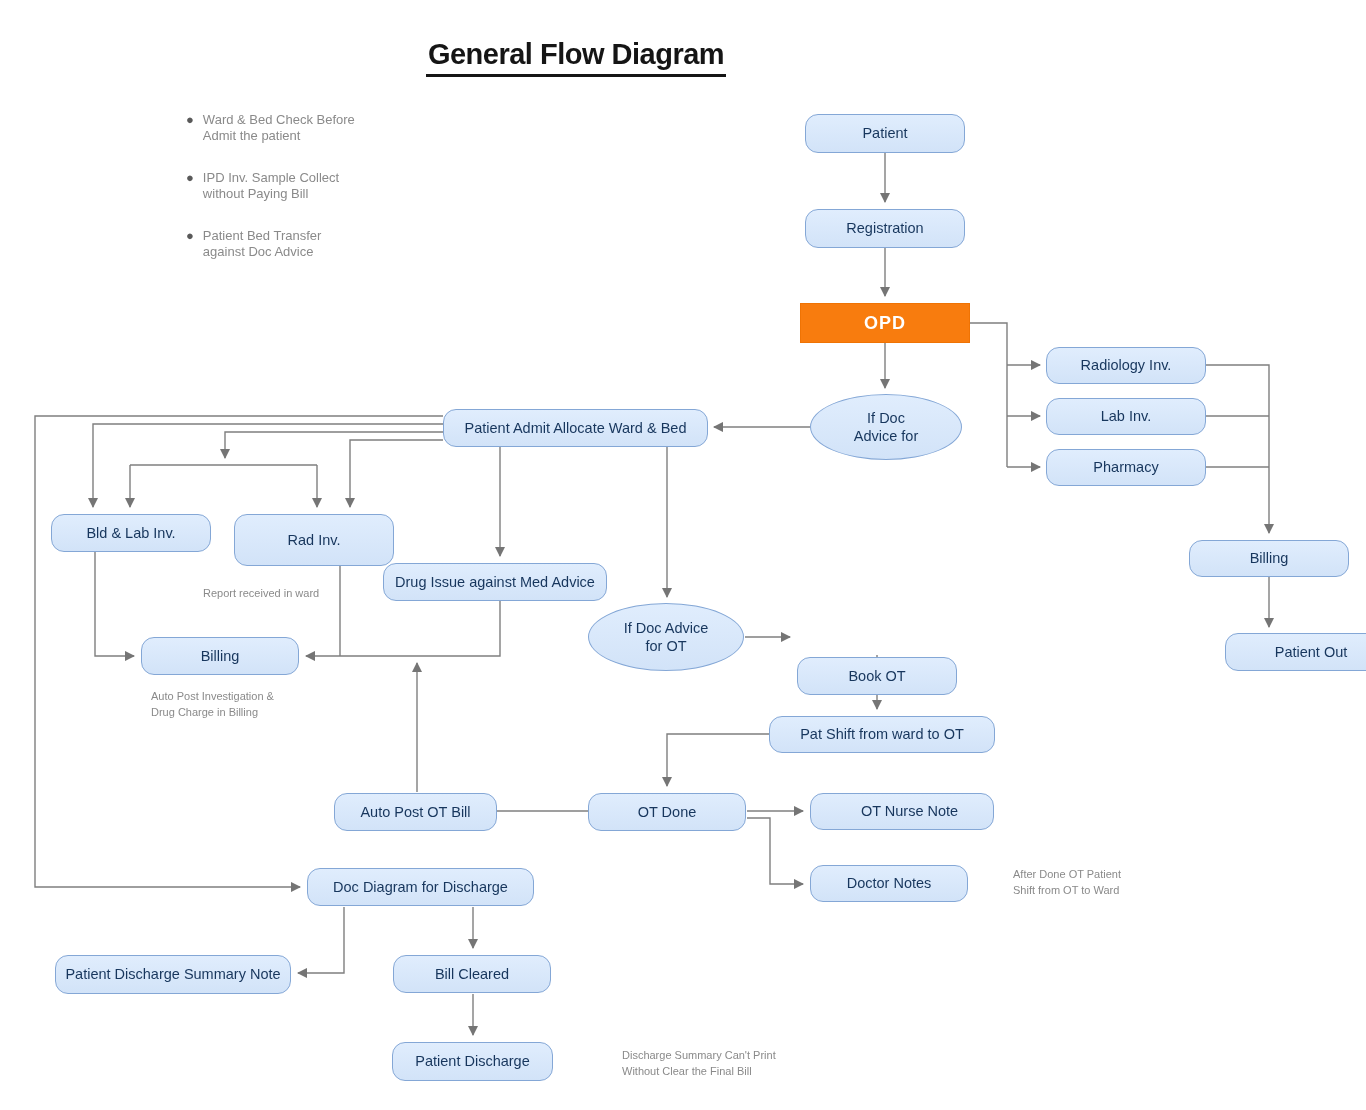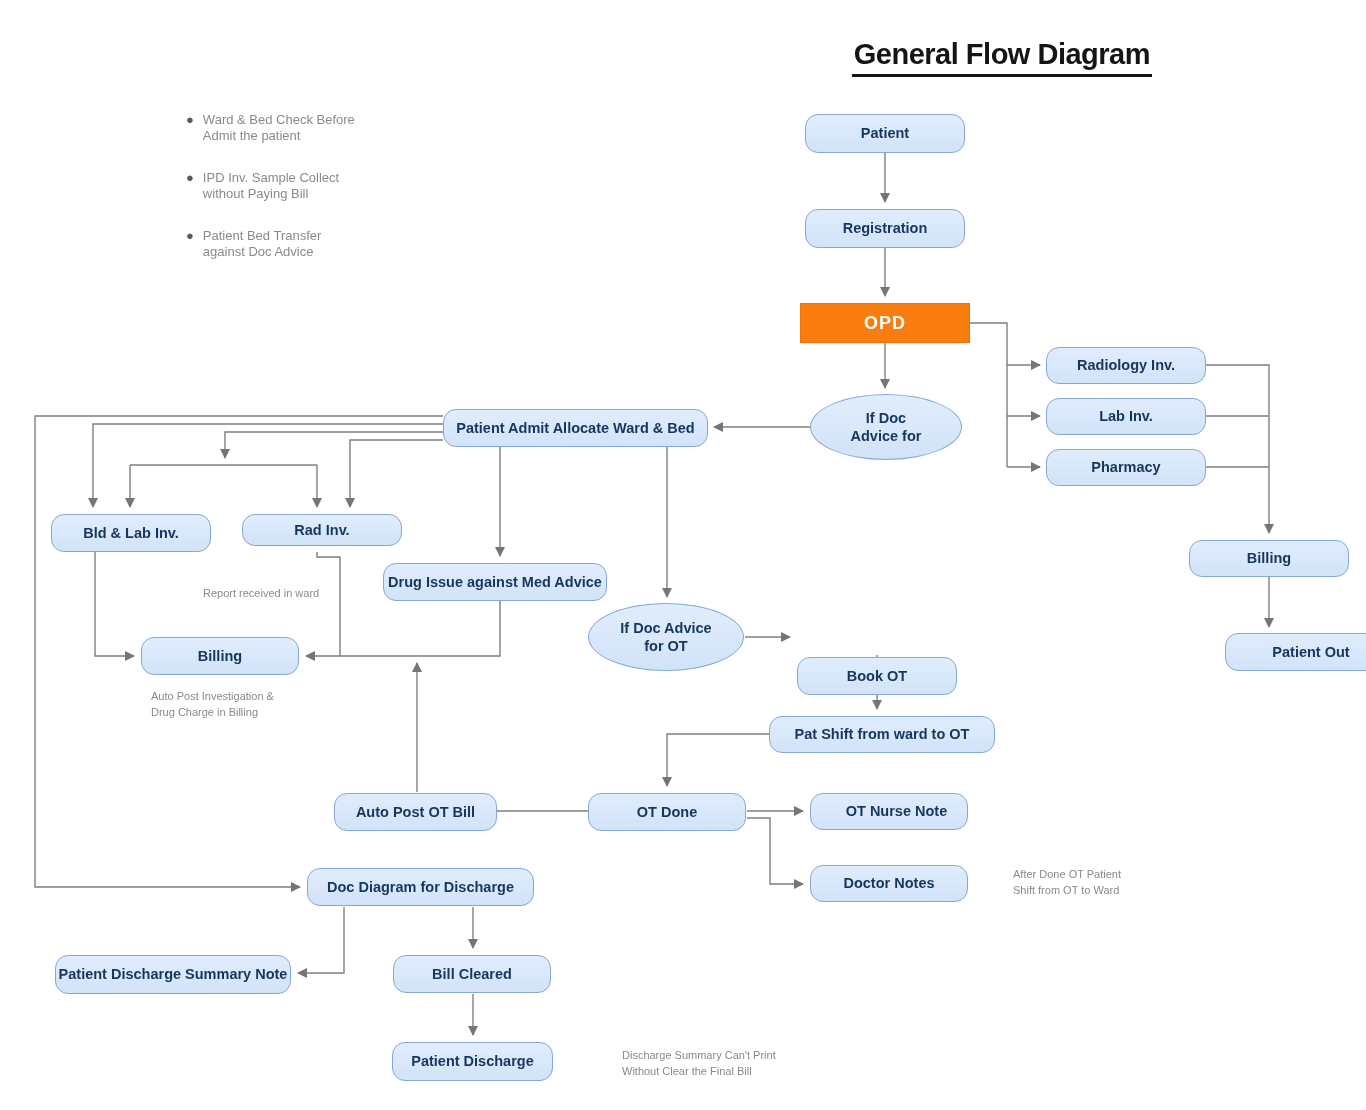--- a/index.html
+++ b/index.html
@@ -1,30 +1,30 @@
 <!DOCTYPE html>
 <html><head>
 <meta charset="utf-8">
 <style>
   html,body{margin:0;padding:0;background:#ffffff;}
   #canvas{
     position:relative;width:1366px;height:1110px;background:#ffffff;
     font-family:"Liberation Sans",sans-serif;overflow:hidden;
   }
   #edges{position:absolute;left:0;top:0;width:1366px;height:1110px;z-index:1;}
-  .title-wrap{position:absolute;left:0;top:38px;width:1152px;text-align:right;z-index:2;}
+  .title-wrap{position:absolute;left:0;top:38px;width:1152px;text-align:center;z-index:2;}
   .title{
     display:inline-block;font-size:29px;font-weight:bold;color:#151515;
     letter-spacing:-0.5px;border-bottom:3px solid #151515;padding:0 2px 3px 2px;
   }
   .node{
     position:absolute;z-index:3;display:flex;align-items:center;justify-content:center;
     background:linear-gradient(180deg,#e0edfd 0%,#d2e3f8 100%);
     border:1px solid #84a7d6;border-radius:13px;
-    color:#17365d;font-size:14.5px;font-weight:700;text-align:center;
+    color:#17365d;font-size:14.5px;font-weight:400;text-align:center;
     box-sizing:border-box;white-space:pre-line;line-height:1.25;
   }
   .node.ellipse{border-radius:50%;}
   .node.opd{
     background:#f87c0e;border:1px solid #ef7304;border-radius:0;
     color:#ffffff;font-size:18px;font-weight:bold;letter-spacing:1px;
   }
   .bullets{position:absolute;left:186px;top:112px;z-index:2;width:200px;}
   .bullet{display:flex;margin-bottom:26px;color:#8a8a8a;font-size:13px;line-height:16px;}
   .bullet .dot{color:#595959;margin-right:9px;font-size:13px;line-height:16px;}
@@ -108,30 +108,30 @@
   <div class="node ellipse" style="left:810px;top:394px;width:152px;height:66px;">If Doc
 Advice for</div>
   <div class="node opd" style="left:800px;top:303px;width:170px;height:40px;">OPD</div>
   <div class="node" style="left:1046px;top:347px;width:160px;height:37px;">Radiology Inv.</div>
   <div class="node" style="left:1046px;top:398px;width:160px;height:37px;">Lab Inv.</div>
   <div class="node" style="left:1046px;top:449px;width:160px;height:37px;">Pharmacy</div>
   <div class="node" style="left:1189px;top:540px;width:160px;height:37px;">Billing</div>
   <div class="node" style="left:1225px;top:633px;width:172px;height:38px;">Patient Out</div>
   <div class="node" style="left:443px;top:409px;width:265px;height:38px;">Patient Admit Allocate Ward &amp; Bed</div>
   <div class="node" style="left:51px;top:514px;width:160px;height:38px;">Bld &amp; Lab Inv.</div>
-  <div class="node" style="left:242px;top:514px;width:160px;height:32px;">Rad Inv.</div>
+  <div class="node" style="left:234px;top:514px;width:160px;height:52px;">Rad Inv.</div>
   <div class="node" style="left:383px;top:563px;width:224px;height:38px;">Drug Issue against Med Advice</div>
   <div class="node" style="left:141px;top:637px;width:158px;height:38px;">Billing</div>
   <div class="node ellipse" style="left:588px;top:603px;width:156px;height:68px;">If Doc Advice
 for OT</div>
   <div class="node" style="left:797px;top:617px;width:160px;height:38px;margin-top:40px;">Book OT</div>
   <div class="node" style="left:769px;top:716px;width:226px;height:37px;">Pat Shift from ward to OT</div>
   <div class="node" style="left:334px;top:793px;width:163px;height:38px;">Auto Post OT Bill</div>
   <div class="node" style="left:588px;top:793px;width:158px;height:38px;">OT Done</div>
-  <div class="node" style="left:810px;top:793px;width:158px;height:37px;padding-left:15px;">OT Nurse Note</div>
+  <div class="node" style="left:810px;top:793px;width:184px;height:37px;padding-left:15px;">OT Nurse Note</div>
   <div class="node" style="left:810px;top:865px;width:158px;height:37px;">Doctor Notes</div>
   <div class="node" style="left:307px;top:868px;width:227px;height:38px;">Doc Diagram for Discharge</div>
   <div class="node" style="left:55px;top:955px;width:236px;height:39px;">Patient Discharge Summary Note</div>
   <div class="node" style="left:393px;top:955px;width:158px;height:38px;">Bill Cleared</div>
   <div class="node" style="left:392px;top:1042px;width:161px;height:39px;">Patient Discharge</div>
 
   <div class="annotation" style="left:203px;top:585px;">Report received in ward</div>
   <div class="annotation" style="left:151px;top:688px;">Auto Post Investigation &amp;
 Drug Charge in Billing</div>
   <div class="annotation" style="left:1013px;top:866px;">After Done OT Patient

